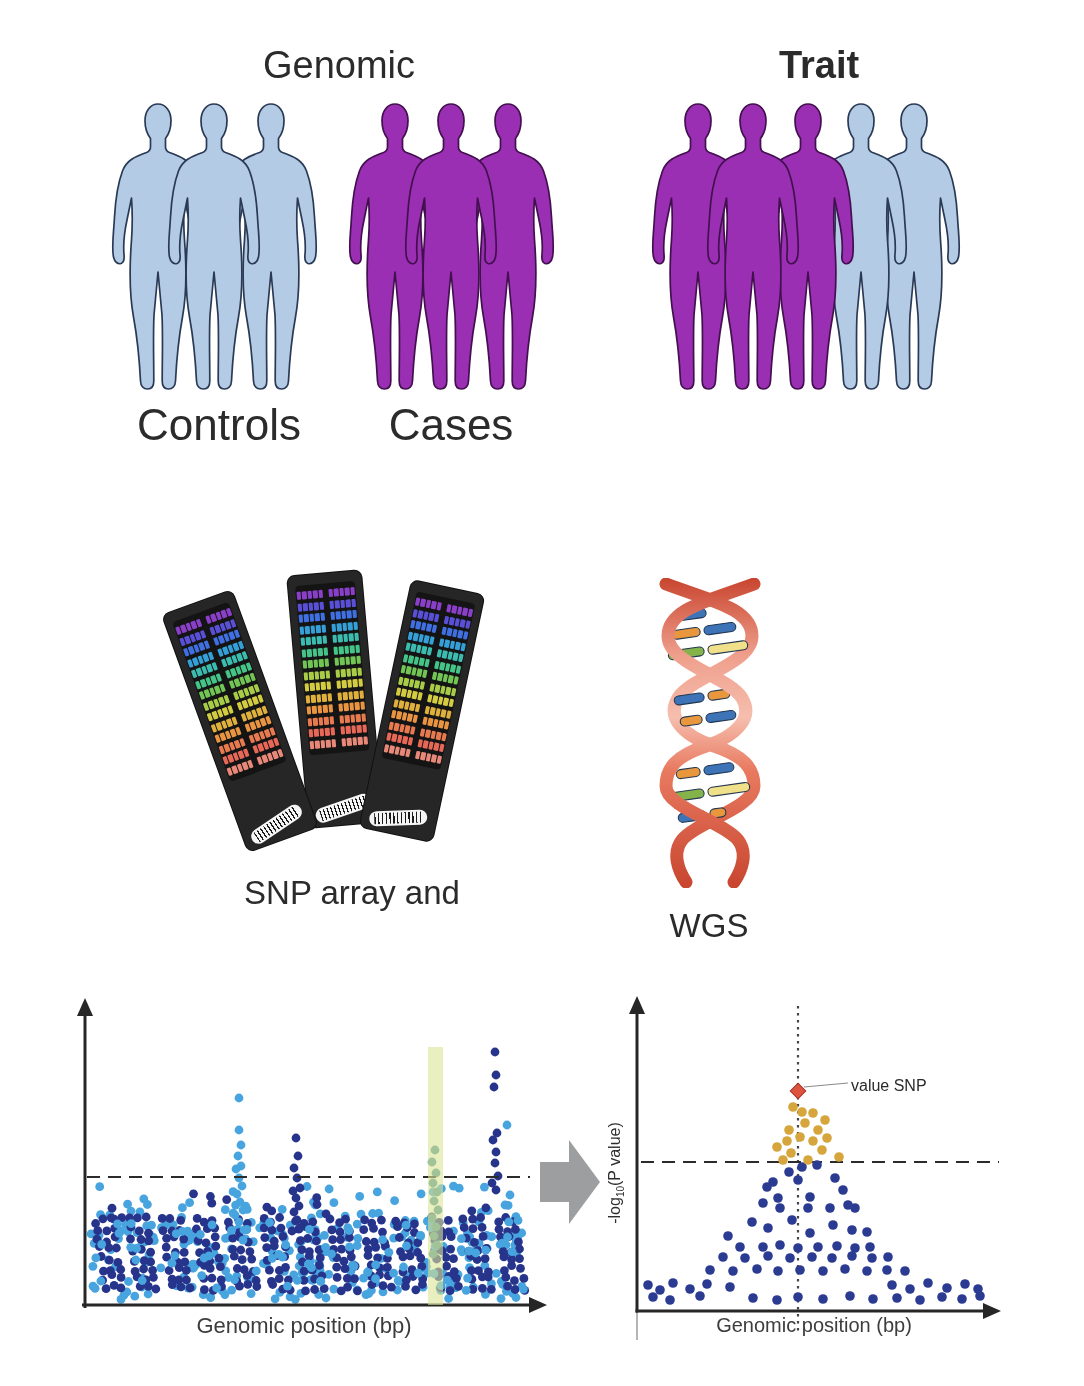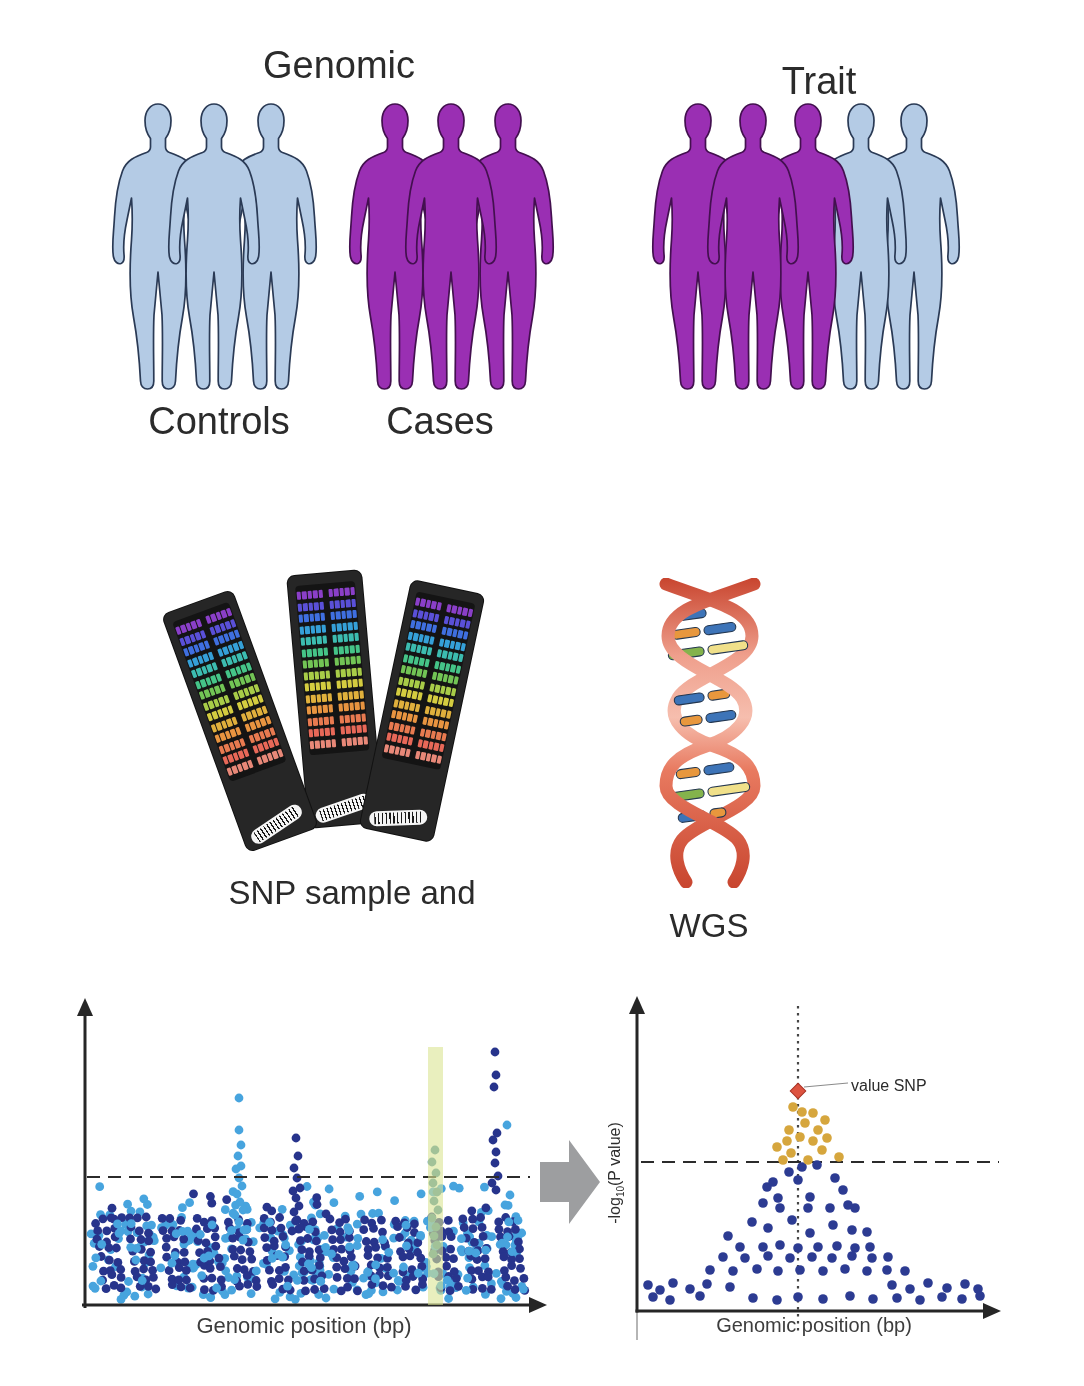--- a/index.html
+++ b/index.html
@@ -1,20 +1,20 @@
 <!DOCTYPE html>
 <html><head>
 <meta charset="utf-8">
 <style>
   html,body{margin:0;padding:0;background:#ffffff;}
   #canvas{position:relative;width:1084px;height:1386px;background:#ffffff;overflow:hidden;
           font-family:"Liberation Sans","DejaVu Sans",sans-serif;color:#262626;}
   .abs{position:absolute;}
   .title{font-size:38px;color:#2b2b2b;text-align:center;width:200px;}
-  .grouplabel{font-size:38px;color:#2b2b2b;text-align:center;}
+  .grouplabel{font-size:44px;color:#2b2b2b;text-align:center;}
   .methodlabel{font-size:33px;color:#2b2b2b;text-align:center;line-height:42px;}
   .axislabel{color:#3d3d3d;text-align:center;}
   #left-xlabel{left:154px;top:1313px;width:300px;font-size:22px;}
   #right-xlabel{left:664px;top:1314px;width:300px;font-size:20px;}
   #ylabel{left:527px;top:1162px;width:180px;height:22px;transform:rotate(-90deg);
           text-align:center;font-size:16px;color:#2e2e2e;white-space:nowrap;}
   #ylabel .sub{font-size:10px;vertical-align:-4px;}
   #legend{left:640px;top:1069px;}
   .legrow{display:flex;align-items:center;gap:9px;margin-bottom:7px;}
   .legswatch{width:21px;height:21px;flex:0 0 21px;}
@@ -39,42 +39,42 @@
 
 <svg width="0" height="0" style="position:absolute" aria-hidden="true">
   <defs>
     <path id="person-shape" stroke-linejoin="round" d="M50,4 C42.5,4 37,11 37,20.5 C37,27.5 39,34 42.5,38.5 L42.5,47 C42.5,49.5 41,51.5 38.5,52.5 C27,56.5 18.5,60.5 14.5,71 C10,83 7.5,99 6.5,117 C5.5,135 3.5,147 5.5,157 C6.5,162 10,164.5 13,163.5 C15.5,162.5 16.5,159 16,154.5 C15,143 16.5,131.5 19,120 L23.5,98 C24.5,112 24.5,126 23.5,140 C21.5,166 21,192 25.5,217 C29.5,239 31.5,261 32.5,281 C32.7,286 35.5,289 39.5,289 C43.5,289 45.8,286 45.8,281 C45.8,259 45,237 46,215 L50,172 L54,215 C55,237 54.2,259 54.2,281 C54.2,286 56.5,289 60.5,289 C64.5,289 67.3,286 67.5,281 C68.5,261 70.5,239 74.5,217 C79,192 78.5,166 76.5,140 C75.5,126 75.5,112 76.5,98 L81,120 C83.5,131.5 85,143 84,154.5 C83.5,159 84.5,162.5 87,163.5 C90,164.5 93.5,162 94.5,157 C96.5,147 94.5,135 93.5,117 C92.5,99 90,83 85.5,71 C81.5,60.5 73,56.5 61.5,52.5 C59,51.5 57.5,49.5 57.5,47 L57.5,38.5 C61,34 63,27.5 63,20.5 C63,11 57.5,4 50,4 Z"></path>
   </defs>
 </svg>
 
 <div id="canvas">
 
   <div class="abs title" style="left:239px;top:44px;">Genomic</div>
-  <div class="abs title" style="left:719px;top:60px;">Trait</div>
+  <div class="abs title" style="left:719px;top:44px;font-weight:bold;">Trait</div>
 
   <svg class="abs" style="left:108px;top:100px;" width="215" height="292" viewBox="0 0 215 292">
       <use href="#person-shape" transform="translate(0,0)" fill="#b4cbe5" stroke="#2a3a55" stroke-width="1.7"></use>
       <use href="#person-shape" transform="translate(113,0)" fill="#b4cbe5" stroke="#2a3a55" stroke-width="1.7"></use>
       <use href="#person-shape" transform="translate(56,0)" fill="#b4cbe5" stroke="#2a3a55" stroke-width="1.7"></use>
     </svg>
   <svg class="abs" style="left:345px;top:100px;" width="215" height="292" viewBox="0 0 215 292">
       <use href="#person-shape" transform="translate(0,0)" fill="#9a2fb3" stroke="#43104f" stroke-width="1.7"></use>
       <use href="#person-shape" transform="translate(113,0)" fill="#9a2fb3" stroke="#43104f" stroke-width="1.7"></use>
       <use href="#person-shape" transform="translate(56,0)" fill="#9a2fb3" stroke="#43104f" stroke-width="1.7"></use>
     </svg>
   <svg class="abs" style="left:648px;top:100px;" width="320" height="292" viewBox="0 0 320 292">
       <use href="#person-shape" transform="translate(216,0)" fill="#b4cbe5" stroke="#2a3a55" stroke-width="1.7"></use>
       <use href="#person-shape" transform="translate(163,0)" fill="#b4cbe5" stroke="#2a3a55" stroke-width="1.7"></use>
       <use href="#person-shape" transform="translate(0,0)" fill="#9a2fb3" stroke="#43104f" stroke-width="1.7"></use>
       <use href="#person-shape" transform="translate(110,0)" fill="#9a2fb3" stroke="#43104f" stroke-width="1.7"></use>
       <use href="#person-shape" transform="translate(55,0)" fill="#9a2fb3" stroke="#43104f" stroke-width="1.7"></use>
     </svg>
 
   <div class="abs grouplabel" style="left:119px;top:400px;width:200px;">Controls</div>
-  <div class="abs grouplabel" style="left:340px;top:400px;width:200px;">Cases</div>
+  <div class="abs grouplabel" style="left:351px;top:400px;width:200px;">Cases</div>
 
   <div class="abs" id="chips">
       <div class="chip" style="left: 18px; top: 30px; transform: rotate(-20deg); z-index: 3;">
         <div class="chip-grid">
           <div class="cell">
             <i style="background: rgb(138, 63, 200);"></i>
             <i style="background: rgb(138, 63, 200);"></i>
             <i style="background: rgb(138, 63, 200);"></i>
             <i style="background: rgb(138, 63, 200);"></i>
             <i style="background: rgb(138, 63, 200);"></i>
@@ -674,21 +674,21 @@
             <i style="background: rgb(232, 136, 120);"></i>
             <i style="background: rgb(232, 136, 120);"></i>
           </div>
         </div>
         <div class="barcode">
           <b></b>
         </div>
       </div>
     </div>
   <div class="abs methodlabel" style="left:202px;top:872px;width:300px;">
-    <div>SNP sample and</div>
+    <div>SNP array and</div>
   </div>
 
   <svg class="abs" style="left:648px;top:578px;" width="124" height="310" viewBox="0 0 124 310" id="helix">
     <defs>
       <linearGradient id="helixGrad" gradientUnits="userSpaceOnUse" x1="0" y1="0" x2="0" y2="310">
         <stop offset="0" stop-color="#c8452f"></stop>
           <stop offset="0.25" stop-color="#ef9f8c"></stop>
         <stop offset="0.45" stop-color="#f6beae"></stop>
           <stop offset="0.62" stop-color="#e87a60"></stop>
         <stop offset="1" stop-color="#c8452f"></stop>

